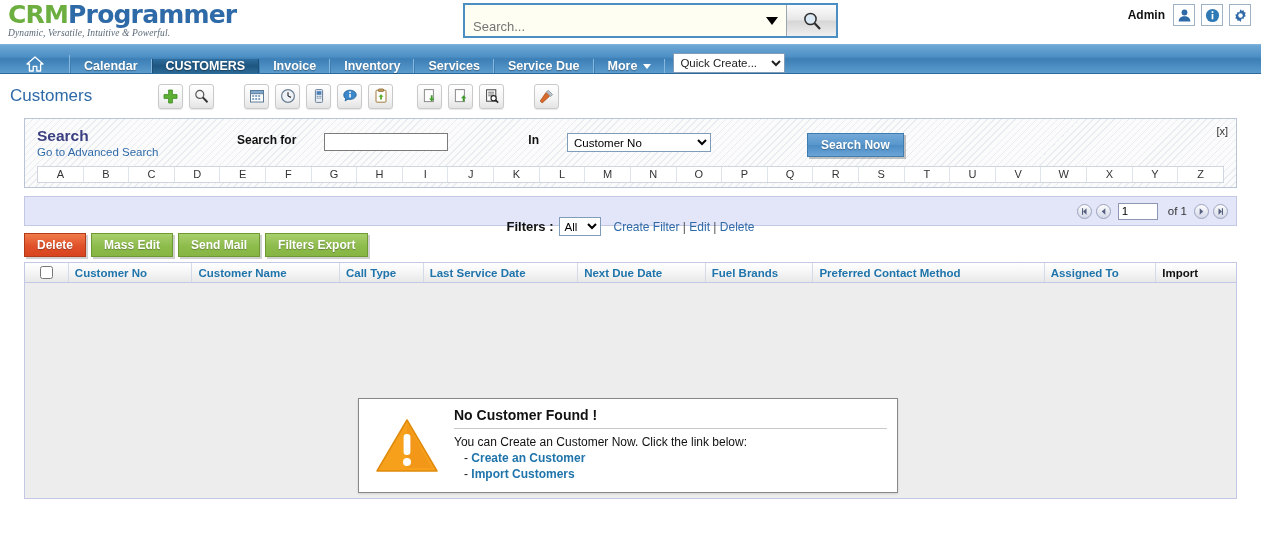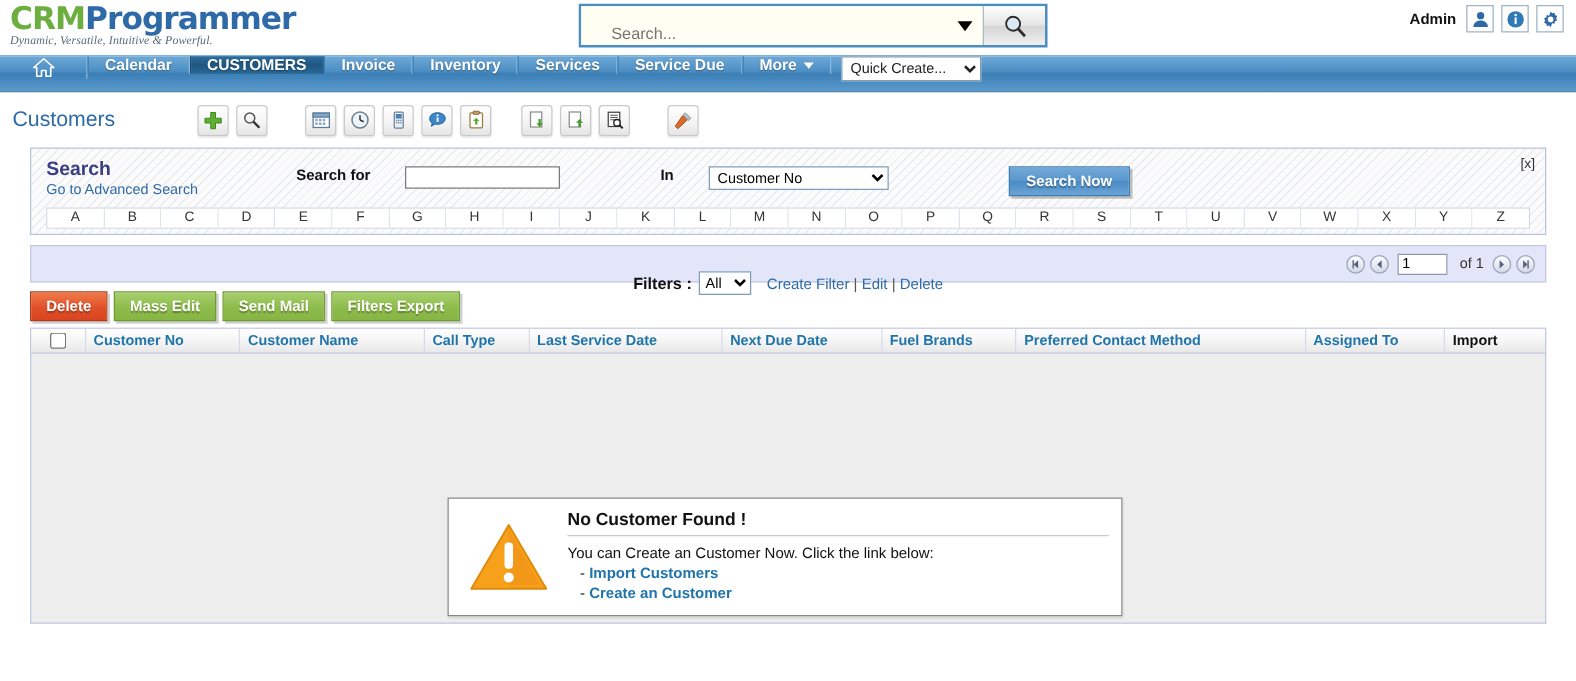--- a/index.html
+++ b/index.html
@@ -56,21 +56,21 @@
     position: relative;
     background: #fffef2;
     display: flex;
     align-items: center;
   }
   .search-input {
     border: 0; outline: 0;
     background: transparent;
     width: 100%;
     height: 100%;
-    padding: 0 28px 0 24px;
+    padding: 0 28px 0 8px;
     font-family: "Liberation Sans", sans-serif;
     font-size: 13px;
     color: #333;
     margin-top: 12px;
   }
   .search-caret {
     position: absolute; right: 8px; top: 50%;
     transform: translateY(-50%);
     width: 0; height: 0;
     border-left: 6px solid transparent;
@@ -103,21 +103,21 @@
     cursor: pointer;
   }
 
   
   .navbar {
     height: 30px;
     background: linear-gradient(to bottom,#6ea8d6 0%,#4d8fc4 42%,#3c7fb6 50%,#5b9bcd 100%);
     border-top: 1px solid #7fb3dc;
     border-bottom: 1px solid #2e6a99;
     display: flex;
-    align-items: flex-start;
+    align-items: flex-end;
     position: relative;
   }
   .nav-home {
     width: 70px;
     display: flex; align-items: center; justify-content: center;
     border-right: 1px solid #86b7de;
     cursor: pointer;
   }
   .nav-item {
     padding: 0 13px;
@@ -770,22 +770,22 @@
           <path d="M32 7 L57 51 H32 Z" fill="#f08c14" opacity=".45"></path>
           <rect x="28.6" y="17" width="6.8" height="21" rx="3" fill="#ffffff"></rect>
           <circle cx="32" cy="45" r="4" fill="#ffffff"></circle>
         </svg>
       </div>
       <div class="eb-body">
         <div class="eb-title">No Customer Found !</div>
         <div class="eb-text">You can Create an Customer Now. Click the link below:</div>
         <div class="eb-link-row">
           <span>-</span>
-          <a class="eb-link">Import Customers</a>
+          <a class="eb-link">Create an Customer</a>
         </div>
         <div class="eb-link-row">
           <span>-</span>
-          <a class="eb-link">Create an Customer</a>
+          <a class="eb-link">Import Customers</a>
         </div>
       </div>
     </div>
   </div>
 </div>
 
 </body></html>

